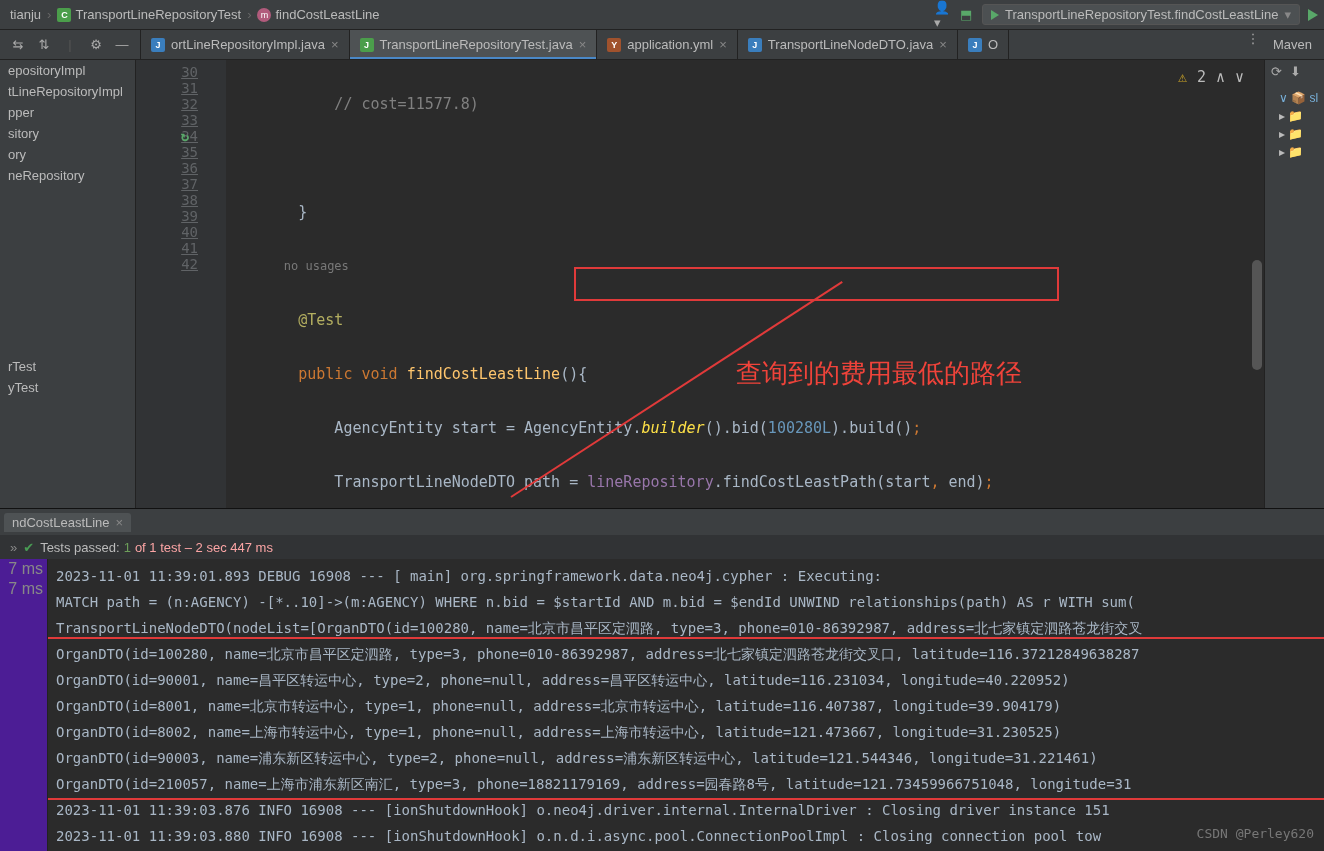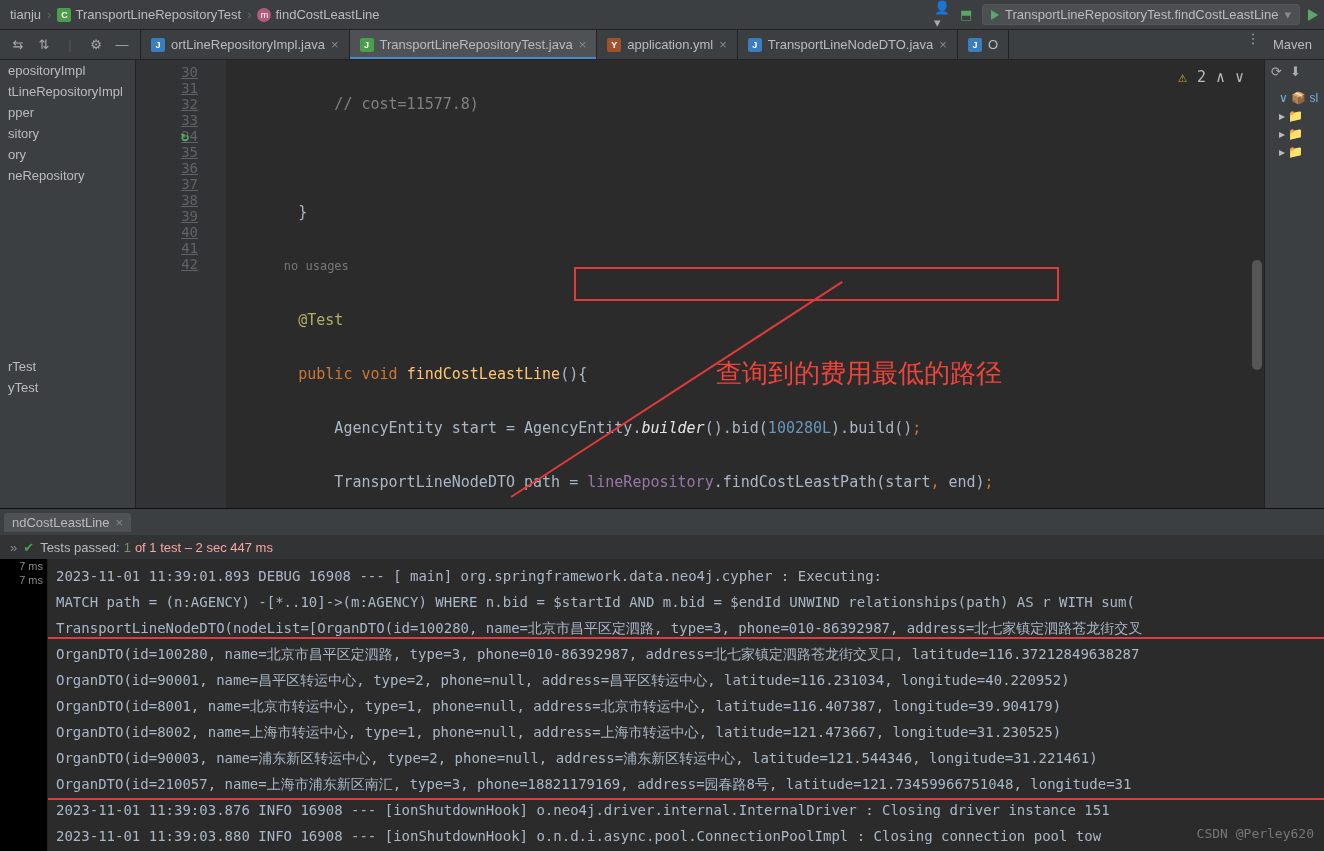--- a/index.html
+++ b/index.html
@@ -24,38 +24,38 @@
   .gutter { width: 90px; background: #313335; color: #606366; text-align: right; padding: 4px 28px 4px 4px; font-family: Consolas, monospace; font-size: 14px; position: relative; text-decoration: underline; }
   .gutter .gicon { position: absolute; right: 4px; width: 18px; text-align: center; }
   .code { flex: 1; font-family: Consolas, "Microsoft YaHei", monospace; font-size: 15px; line-height: 27px; padding: 4px 0; white-space: pre; position: relative; }
   .line { height: 27px; padding-left: 0; }
   .line.current { background: #323232; }
   .c-comment { color: #808080; }
   .c-anno { color: #b3ae60; }
   .c-key { color: #cc7832; }
   .c-method { color: #ffc66d; }
   .c-ident { color: #a9b7c6; }
-  .c-italic { font-style: italic; color: #e5e5e5; }
+  .c-italic { font-style: italic; color: #fde047; }
   .c-num { color: #6897bb; }
   .c-purple { color: #9876aa; }
   .warn-badge { position: absolute; top: 4px; right: 20px; color: #bbb; display:flex; align-items:center; gap:10px; }
   .red-box { position:absolute; border: 2px solid #e03a3a; pointer-events:none; }
   .red-text { position:absolute; color:#f0433a; font-size: 26px; font-family:"Microsoft YaHei"; }
   .red-line { position:absolute; background:#e03a3a; height:2px; transform-origin: left center; }
   .param-hint { background:#4c4638; color:#787878; padding:0 2px; }
   .right-rail { width: 60px; background:#3c3f41; border-left:1px solid #222; position:relative; }
   .right-tree { padding:6px 4px; font-size:12px; white-space:nowrap; overflow:hidden; }
   .right-tree div { padding:2px 0 2px 10px; color:#bbb; }
   .bottom-panel { background:#2b2b2b; border-top:1px solid #111; height: 343px; display:flex; flex-direction:column; position:relative; }
   .run-tab-row { height:26px; background:#3c3f41; display:flex; align-items:center; padding:0 4px; color:#bbb; }
   .run-tab { padding:2px 8px; background:#4e5254; border-radius:3px 3px 0 0; display:flex; align-items:center; gap:6px;}
   .status-row { height:24px; display:flex; align-items:center; padding:0 10px; color:#bbb; background:#313335; }
   .status-row .chk { color:#499c54; margin:0 6px;}
   .console-split { flex:1; display:flex; overflow:hidden; }
-  .console-left { width:48px; background:#000000; border-right:1px solid #222; font-size:11px; color:#888; }
+  .console-left { width:48px; background:#4c1d95; border-right:1px solid #222; font-size:16px; color:#888; }
   .console-left div { padding:1px 4px; text-align:right; white-space:nowrap; overflow:hidden;}
   .console { flex:1; font-family: Consolas, "Microsoft YaHei", monospace; font-size: 14px; line-height: 26px; padding:4px 8px; color:#a9b7c6; white-space:nowrap; overflow:hidden; position:relative; }
   .console .cline { height:26px; }
   .watermark { position:absolute; right:10px; bottom:4px; color:#777; font-size:13px; }
   .ic-file-java { width:14px; height:14px; display:inline-block; background:#3a7ebd; color:#fff; font-size:9px; font-weight:bold; line-height:14px; text-align:center; border-radius:2px; }
   .ic-file-test { background:#4b9e4b; }
   .ic-file-yaml { background:#a0522d; }
   .ic-play { width:0; height:0; border-left:10px solid #59a869; border-top:6px solid transparent; border-bottom:6px solid transparent; display:inline-block;}
   .ic-play2 { width:0; height:0; border-left:8px solid #59a869; border-top:5px solid transparent; border-bottom:5px solid transparent; display:inline-block;}
   .ic-run-rerun { color:#59a869; font-weight:bold;}
@@ -176,21 +176,21 @@
       <div class="warn-badge">
         <span style="color:#c9a227">⚠</span>
         <span>2</span>
         <span>∧</span>
         <span>∨</span>
       </div>
       <div class="scroll-thumb" style="top:200px;height:110px"></div>
 
       
       <div class="red-box" style="left:348px; top:207px; width:485px; height:34px;"></div>
-      <div class="red-text" style="left:490px; top:300px;">查询到的费用最低的路径</div>
+      <div class="red-text" style="left:510px; top:300px;">查询到的费用最低的路径</div>
       <div class="red-line" style="left:285px; top:436px; width:395px; transform:rotate(-33deg);"></div>
     </div>
 
     <div class="right-rail">
       <div style="display:flex;gap:8px;padding:4px 6px;color:#aaa">
         <span>⟳</span>
         <span>⬇</span>
       </div>
       <div class="right-tree">
         <div style="color:#78b0d9">∨ 📦 <span>sl</span></div>

